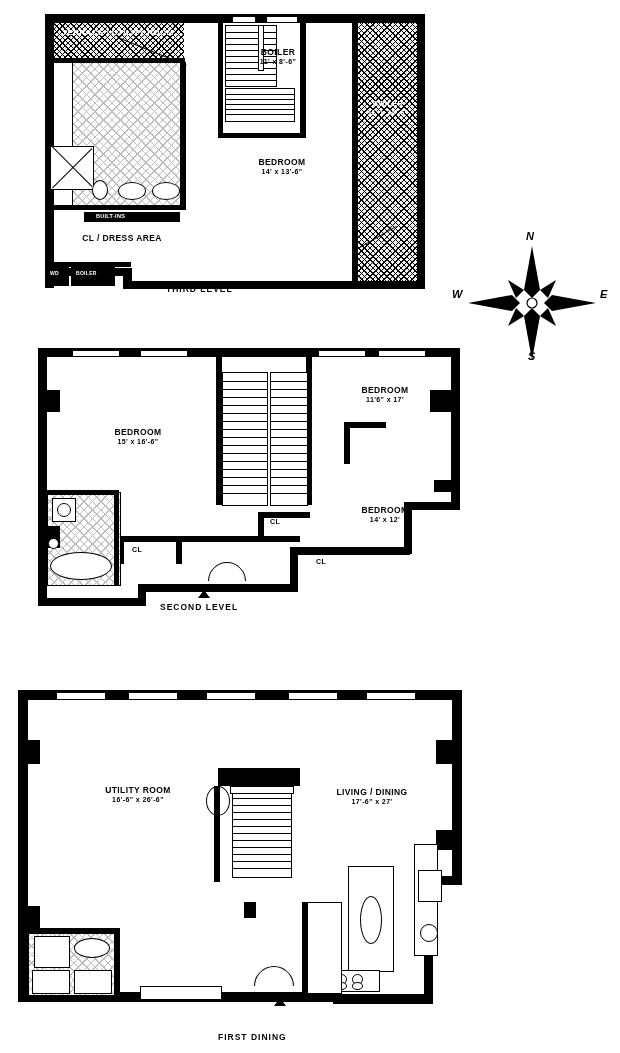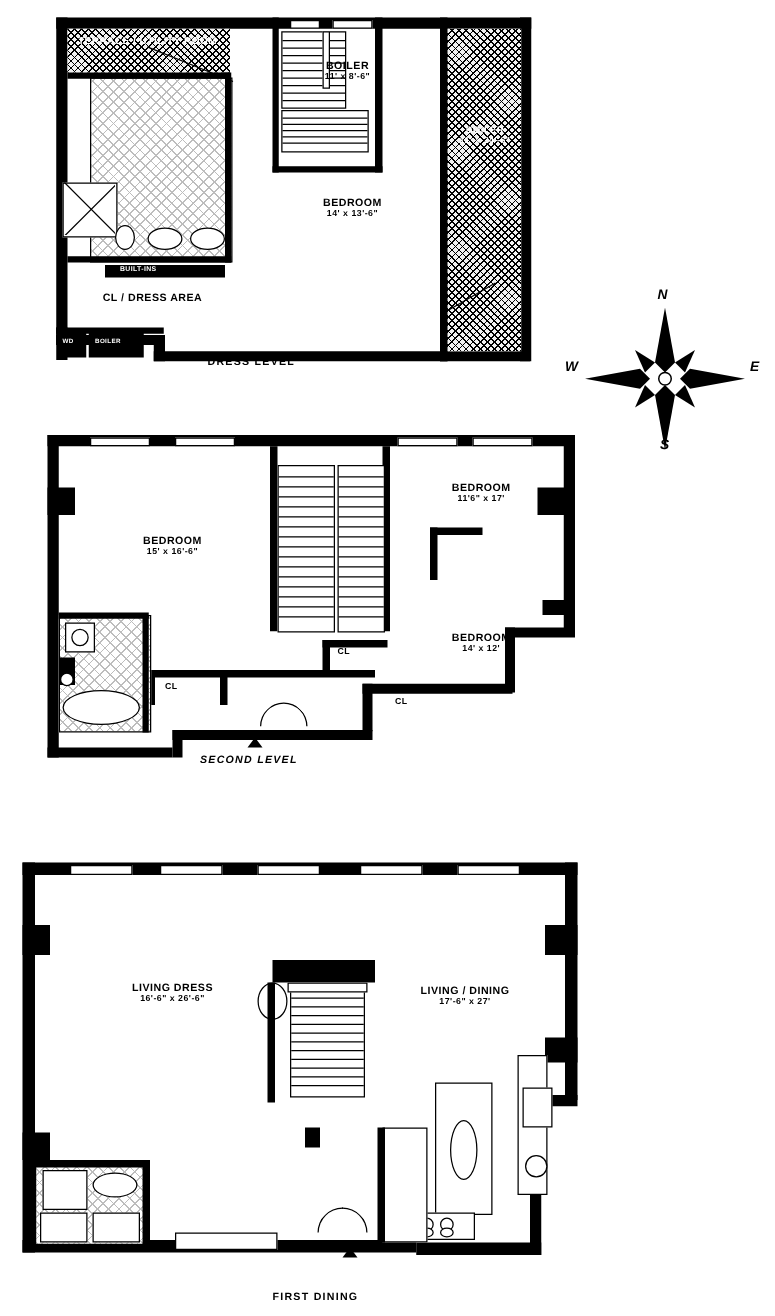--- a/index.html
+++ b/index.html
@@ -132,21 +132,21 @@
       <span class="nm">BEDROOM</span>
       <span class="dm">14' x 13'-6"</span>
     </div>
     <div class="lbl" style="left:358px;top:100px;width:60px;">
       <span class="nm white" style="font-size:7.5px;">BOILER</span>
       <span class="dm white">11' x 24'-6"</span>
     </div>
     <div class="lbl" style="left:52px;top:234px;width:140px;">
       <span class="nm">CL / DRESS AREA</span>
     </div>
-    <div class="lvl" style="left:166px;top:284px;">DRESS LEVEL</div>
+    <div class="lvl" style="left:166px;top:284px;">THIRD LEVEL</div>
   </div>
 
   <div class="compass" style="left:448px;top:228px;width:165px;height:150px;">
     <div class="ltr" style="left:78px;top:2px;">N</div>
     <div class="ltr" style="left:80px;top:122px;">S</div>
     <div class="ltr" style="left:152px;top:60px;">E</div>
     <div class="ltr" style="left:4px;top:60px;">W</div>
     <svg width="165" height="150" style="position:absolute;left:0;top:0;">
       <polygon points="84,18 92,62 84,70 76,62" fill="#000"></polygon>
       <polygon points="84,132 92,88 84,80 76,88" fill="#000"></polygon>
@@ -255,21 +255,21 @@
       <span class="dm">15' x 16'-6"</span>
     </div>
     <div class="lbl" style="left:330px;top:46px;width:110px;">
       <span class="nm">BEDROOM</span>
       <span class="dm">11'6" x 17'</span>
     </div>
     <div class="lbl" style="left:330px;top:166px;width:110px;">
       <span class="nm">BEDROOM</span>
       <span class="dm">14' x 12'</span>
     </div>
-    <div class="lvl" style="left:160px;top:262px;font-style:italic;">SECOND LEVEL</div>
+    <div class="lvl" style="left:160px;top:262px;">SECOND LEVEL</div>
   </div>
 
   <div class="abs" style="left:0;top:680px;width:480px;height:373px;">
 
     <div class="wall" style="left:18px;top:10px;width:444px;height:10px;"></div>
     <div class="wall" style="left:18px;top:10px;width:10px;height:312px;"></div>
     <div class="wall" style="left:18px;top:312px;width:315px;height:10px;"></div>
     <div class="wall" style="left:452px;top:10px;width:10px;height:190px;"></div>
     <div class="wall" style="left:424px;top:196px;width:38px;height:9px;"></div>
     <div class="wall" style="left:424px;top:196px;width:9px;height:128px;"></div>
@@ -325,21 +325,21 @@
     <div class="rect" style="left:34px;top:256px;width:34px;height:30px;"></div>
     <div class="oval" style="left:74px;top:258px;width:34px;height:18px;"></div>
     <div class="rect" style="left:32px;top:290px;width:36px;height:22px;"></div>
     <div class="rect" style="left:74px;top:290px;width:36px;height:22px;"></div>
 
     <div class="arc" style="left:254px;top:286px;width:38px;height:38px;transform:rotate(45deg);"></div>
     <div class="tri" style="left:274px;top:318px;"></div>
     <div class="rect" style="left:140px;top:306px;width:80px;height:12px;"></div>
 
     <div class="lbl" style="left:74px;top:106px;width:128px;">
-      <span class="nm">LIVING DRESS</span>
+      <span class="nm">UTILITY ROOM</span>
       <span class="dm">16'-6" x 26'-6"</span>
     </div>
     <div class="lbl" style="left:304px;top:108px;width:136px;">
       <span class="nm">LIVING / DINING</span>
       <span class="dm">17'-6" x 27'</span>
     </div>
     <div class="lvl" style="left:218px;top:352px;">FIRST DINING</div>
   </div>
 
 </div>

